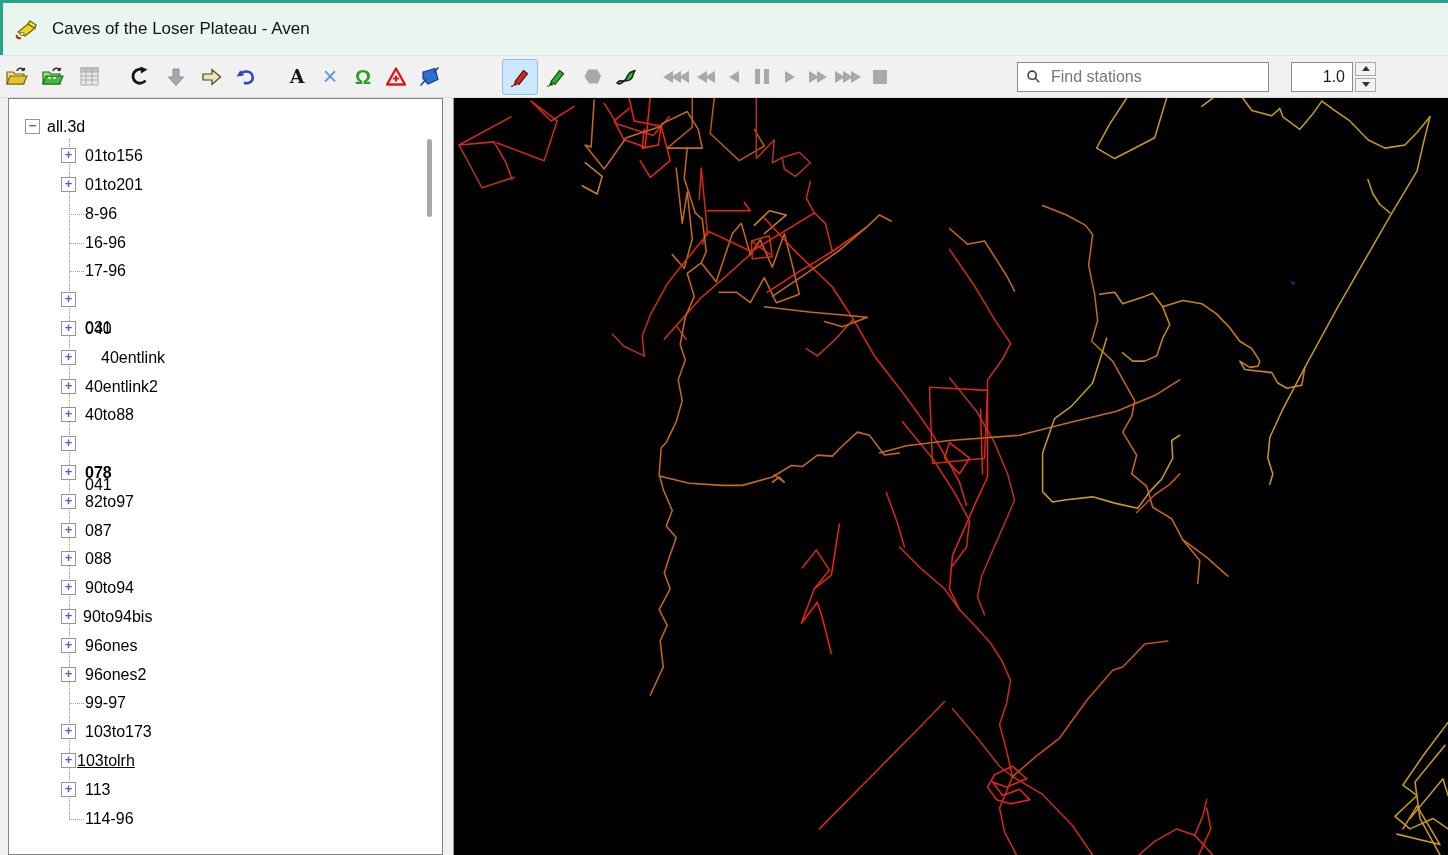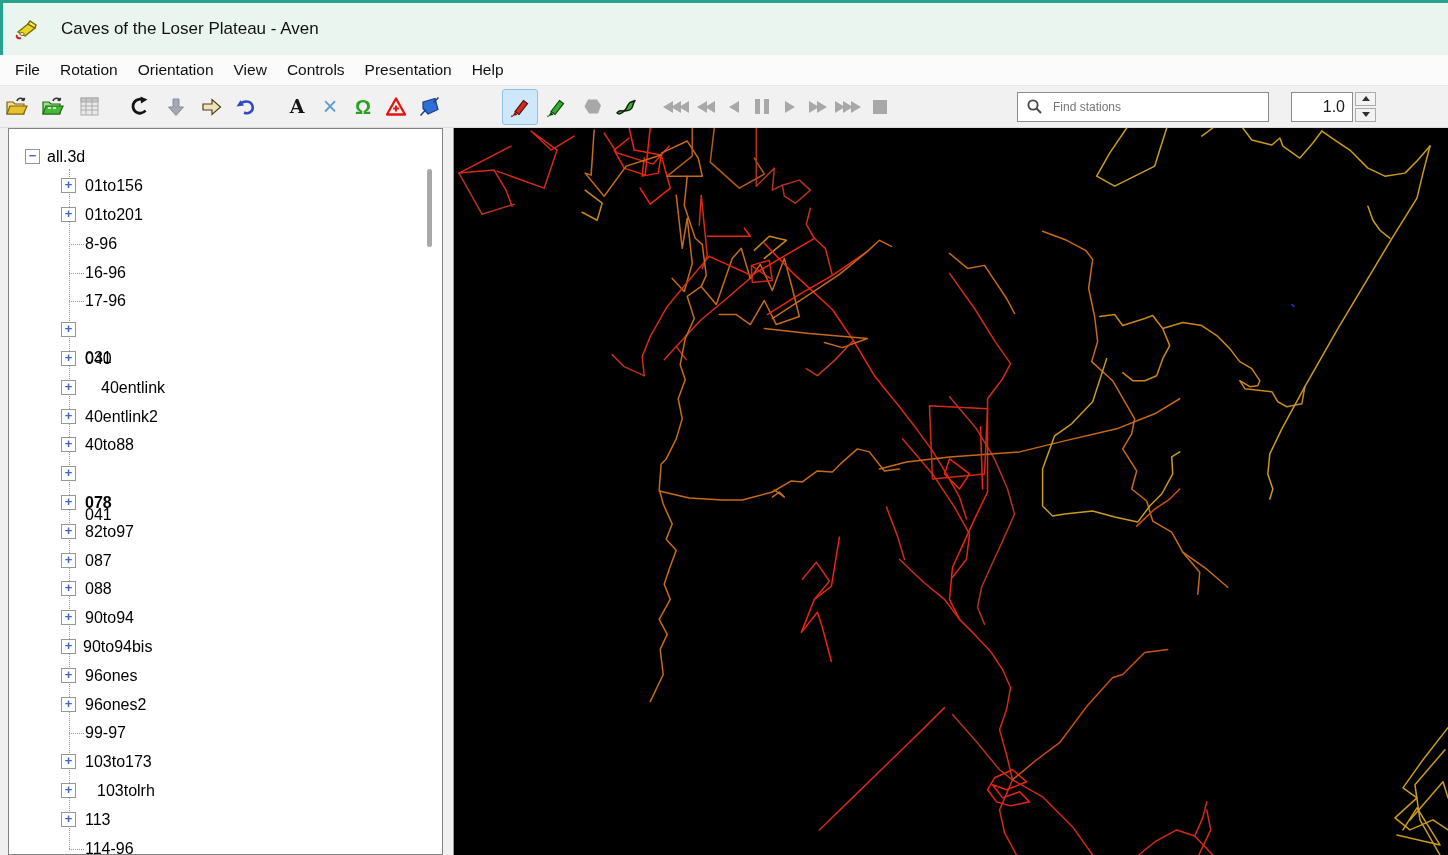--- a/index.html
+++ b/index.html
@@ -9,21 +9,21 @@
     font-family:"Liberation Sans", sans-serif;
     background:#f0f0f0; cursor:default;
     -webkit-font-smoothing:antialiased;
   }
   .window { width:1448px; height:855px; display:flex; flex-direction:column; }
 
   
   .titlebar {
     height:55px; flex:none; background:#eaf5ef;
     border-top:3px solid #27a28c; border-left:3px solid #27a28c;
-    display:flex; align-items:center; padding-left:10px; gap:22px;
+    display:flex; align-items:center; padding-left:10px; gap:13px;
   }
   .title-text { font-size:17px; color:#121212; }
 
   
   .menubar {
     height:30px; flex:none; background:#fbfbfb;
     display:flex; align-items:center; padding-left:5px;
     font-size:15.5px; color:#111;
   }
   .menu-item { padding:4px 10px; }
@@ -52,21 +52,21 @@
   .pbar { width:5px; height:15px; background:#a8a8a8; flex:none; }
   .pbar + .pbar { margin-left:4px; }
   .pstop { width:14px; height:14px; background:#a8a8a8; flex:none; }
 
   .searchbox {
     flex:none; width:252px; height:30px; margin-left:124px;
     background:#fff; border:1px solid #8c8c8c;
     display:flex; align-items:center; padding:0 8px; gap:8px;
   }
   .searchbox input {
-    border:none; outline:none; flex:1; font-size:12px;
+    border:none; outline:none; flex:1; font-size:16px;
     font-family:"Liberation Sans", sans-serif; color:#ef4444; background:transparent;
   }
   .searchbox input::placeholder { color:#767676; }
   .spinner { display:flex; align-items:center; margin-left:22px; }
   .spin-value {
     width:62px; height:30px; background:#fff; border:1px solid #8c8c8c;
     font-size:16px; color:#1c1c1c; text-align:right; padding:5px 7px 0 0;
   }
   .spin-arrows { width:21px; height:30px; margin-left:2px; display:flex; flex-direction:column; gap:2px; }
   .spin-btn {
@@ -110,29 +110,20 @@
       <svg width="26" height="26" viewBox="0 0 26 26">
         <path d="M4 19 C3 21 5 23 8 22" fill="none" stroke="#cc2222" stroke-width="2"></path>
         <path d="M5 16 L15 8 L22 12 L12 20 Z" fill="#e8d823" stroke="#7a6a00" stroke-width="1.4"></path>
         <path d="M15 8 L17 5 L23 9 L22 12 Z" fill="#f4ec6a" stroke="#7a6a00" stroke-width="1.4"></path>
         <ellipse cx="9" cy="18" rx="2.2" ry="1.4" fill="#fff" stroke="#7a6a00" stroke-width="1"></ellipse>
       </svg>
     </span>
     <span class="title-text">Caves of the Loser Plateau - Aven</span>
   </div>
 
-  <div class="menubar" id="menubar">
-      <span class="menu-item">File</span>
-      <span class="menu-item">Rotation</span>
-      <span class="menu-item">Orientation</span>
-      <span class="menu-item">View</span>
-      <span class="menu-item">Controls</span>
-      <span class="menu-item">Presentation</span>
-      <span class="menu-item">Help</span>
-    </div>
 
   <div class="toolbar">
     <span class="tbtn" style="margin-left:3px">
       <svg width="23" height="21" viewBox="0 0 23 21">
         <path d="M12 5 C13 1.5 18 1.5 19 4.5 M19 4.5 L16.5 4 M19 4.5 L19.5 1.8" fill="none" stroke="#333" stroke-width="1.5"></path>
         <path d="M2 6 L8 6 L10 8 L19 8 L19 18 L2 18 Z" fill="#f0dd8e" stroke="#7c6410" stroke-width="1.2"></path>
         <path d="M5 10 L22 10 L18.5 18 L2 18 Z" fill="#e6c22e" stroke="#7c6410" stroke-width="1.2"></path>
       </svg>
     </span>
     <span class="tbtn" style="margin-left:10px">
@@ -358,21 +349,21 @@
           <div class="trow">
             <span class="tstub"></span>
             <span class="tlabel" style="left: 76px;">99-97</span>
           </div>
           <div class="trow">
             <span class="twisty" style="left: 52px;">+</span>
             <span class="tlabel" style="left: 76px;">103to173</span>
           </div>
           <div class="trow">
             <span class="twisty" style="left: 52px;">+</span>
-            <span class="tlabel" style="left: 88px;">103tolrh</span>
+            <span class="tlabel" style="left: 68px; text-decoration: underline;">103tolrh</span>
           </div>
           <div class="trow">
             <span class="twisty" style="left: 52px;">+</span>
             <span class="tlabel" style="left: 76px;">113</span>
           </div>
           <div class="trow">
             <span class="tstub"></span>
             <span class="tlabel" style="left: 76px;">114-96</span>
           </div>
         </div>

